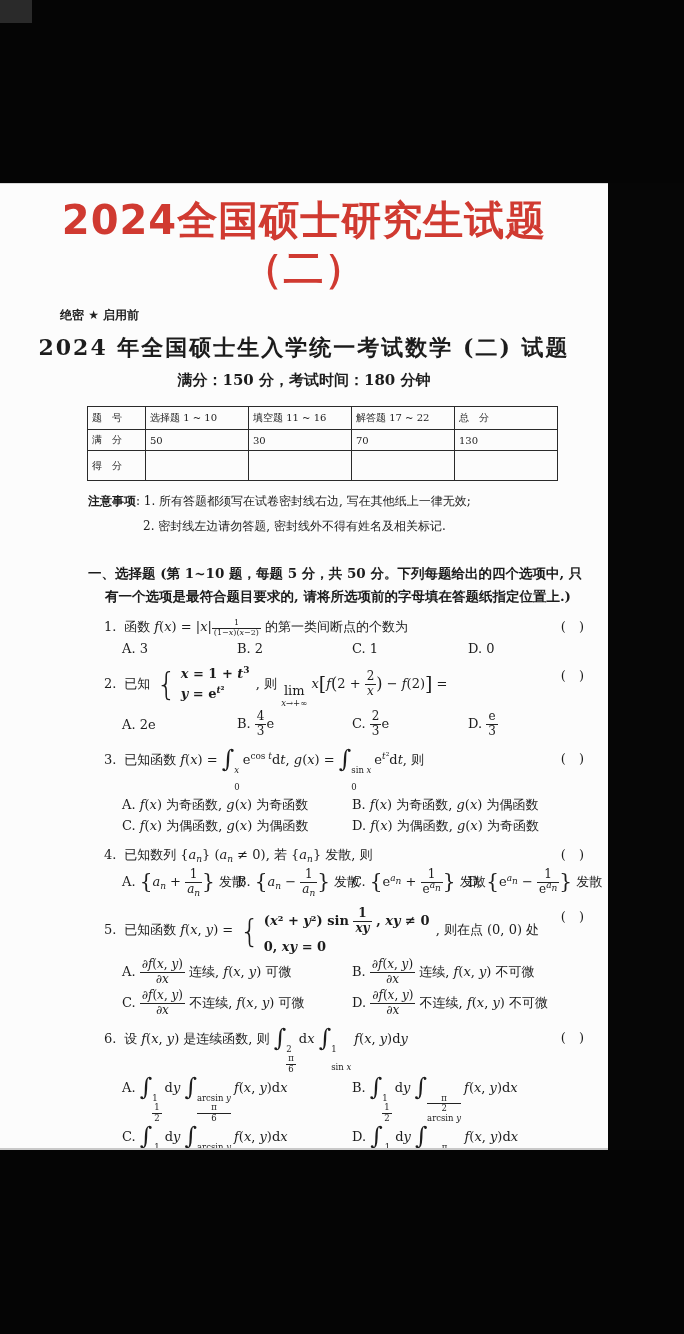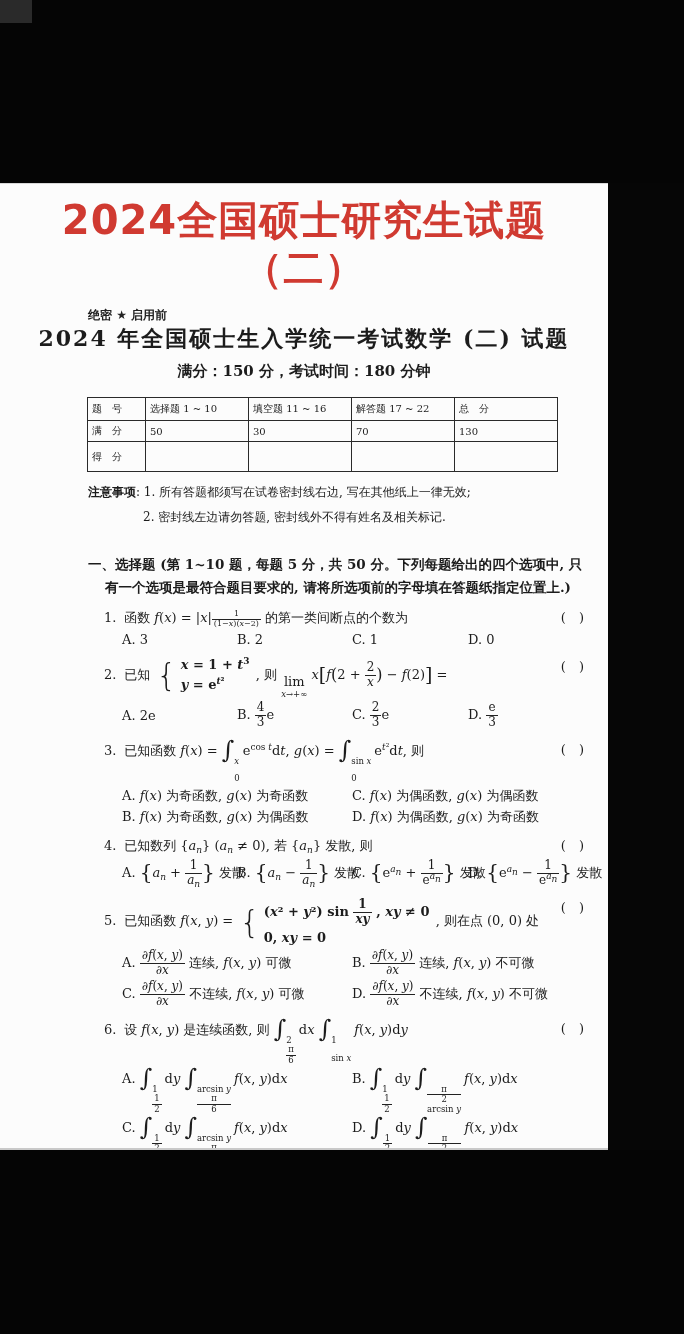--- a/index.html
+++ b/index.html
@@ -16,22 +16,22 @@
   .page{
     position:absolute;top:183px;left:0;width:608px;height:967px;
     background:#fcfcfc;box-sizing:border-box;overflow:hidden;
     border-top:1px solid #d8d8d8;border-bottom:2px solid #c9c9c9;
   }
   .banner{
     margin:12px 8px 0;text-align:center;
     font-family:"DejaVu Sans", sans-serif;font-weight:900;
     font-size:40px;line-height:1.2;letter-spacing:1px;color:#d03a31;
   }
-  .classif{margin:15px 0 0 88px;font-size:12px;font-weight:bold;font-family:"DejaVu Sans", sans-serif;color:#222;}
-  .etitle{text-align:center;font-size:22px;font-weight:bold;letter-spacing:2px;}
+  .classif{margin:15px 0 0 60px;font-size:12px;font-weight:bold;font-family:"DejaVu Sans", sans-serif;color:#222;}
+  .etitle{margin-top:9px;text-align:center;font-size:22px;font-weight:bold;letter-spacing:2px;}
   .emeta{margin-top:8px;text-align:center;font-size:15px;font-weight:bold;}
   table.score{border-collapse:collapse;margin:16px 0 0 87px;table-layout:fixed;}
   table.score td{border:1.5px solid #2a2a2a;font-size:10px;text-align:left;padding:0 4px;box-sizing:border-box;}
   table.score tr.r1 td{height:23px;}
   table.score tr.r2 td{height:21px;}
   table.score tr.r3 td{height:30px;}
   .w1{width:58px;} .w2{width:103px;}
   .notes{margin:12px 12px 0 88px;font-size:12px;line-height:1.4;}
   .notes .lbl{font-weight:bold;font-family:"DejaVu Sans", sans-serif;}
   .notes .n2{margin:8px 0 0 55px;}
@@ -178,22 +178,22 @@
             <span><i>x</i></span>
             <span>0</span>
           </span>e<sup>cos <i>t</i></sup>d<i>t</i>, <i>g</i>(<i>x</i>) = <span class="int">∫</span><span class="il">
             <span>sin <i>x</i></span>
             <span>0</span>
           </span>e<sup><i>t</i>²</sup>d<i>t</i>, 则</span>
       <span class="paren">(　)</span>
     </div>
     <div class="opts c2">
       <span>A. <i>f</i>(<i>x</i>) 为奇函数, <i>g</i>(<i>x</i>) 为奇函数</span>
+      <span>B. <i>f</i>(<i>x</i>) 为奇函数, <i>g</i>(<i>x</i>) 为偶函数</span>
       <span>C. <i>f</i>(<i>x</i>) 为偶函数, <i>g</i>(<i>x</i>) 为偶函数</span>
-      <span>B. <i>f</i>(<i>x</i>) 为奇函数, <i>g</i>(<i>x</i>) 为偶函数</span>
       <span>D. <i>f</i>(<i>x</i>) 为偶函数, <i>g</i>(<i>x</i>) 为奇函数</span>
     </div>
   </div>
 
   <div class="q">
     <div class="stem">
       <span class="qno">4.</span>
       <span>已知数列 {<i>a<sub>n</sub></i>} (<i>a<sub>n</sub></i> ≠ 0), 若 {<i>a<sub>n</sub></i>} 发散, 则</span>
       <span class="paren">(　)</span>
     </div>

